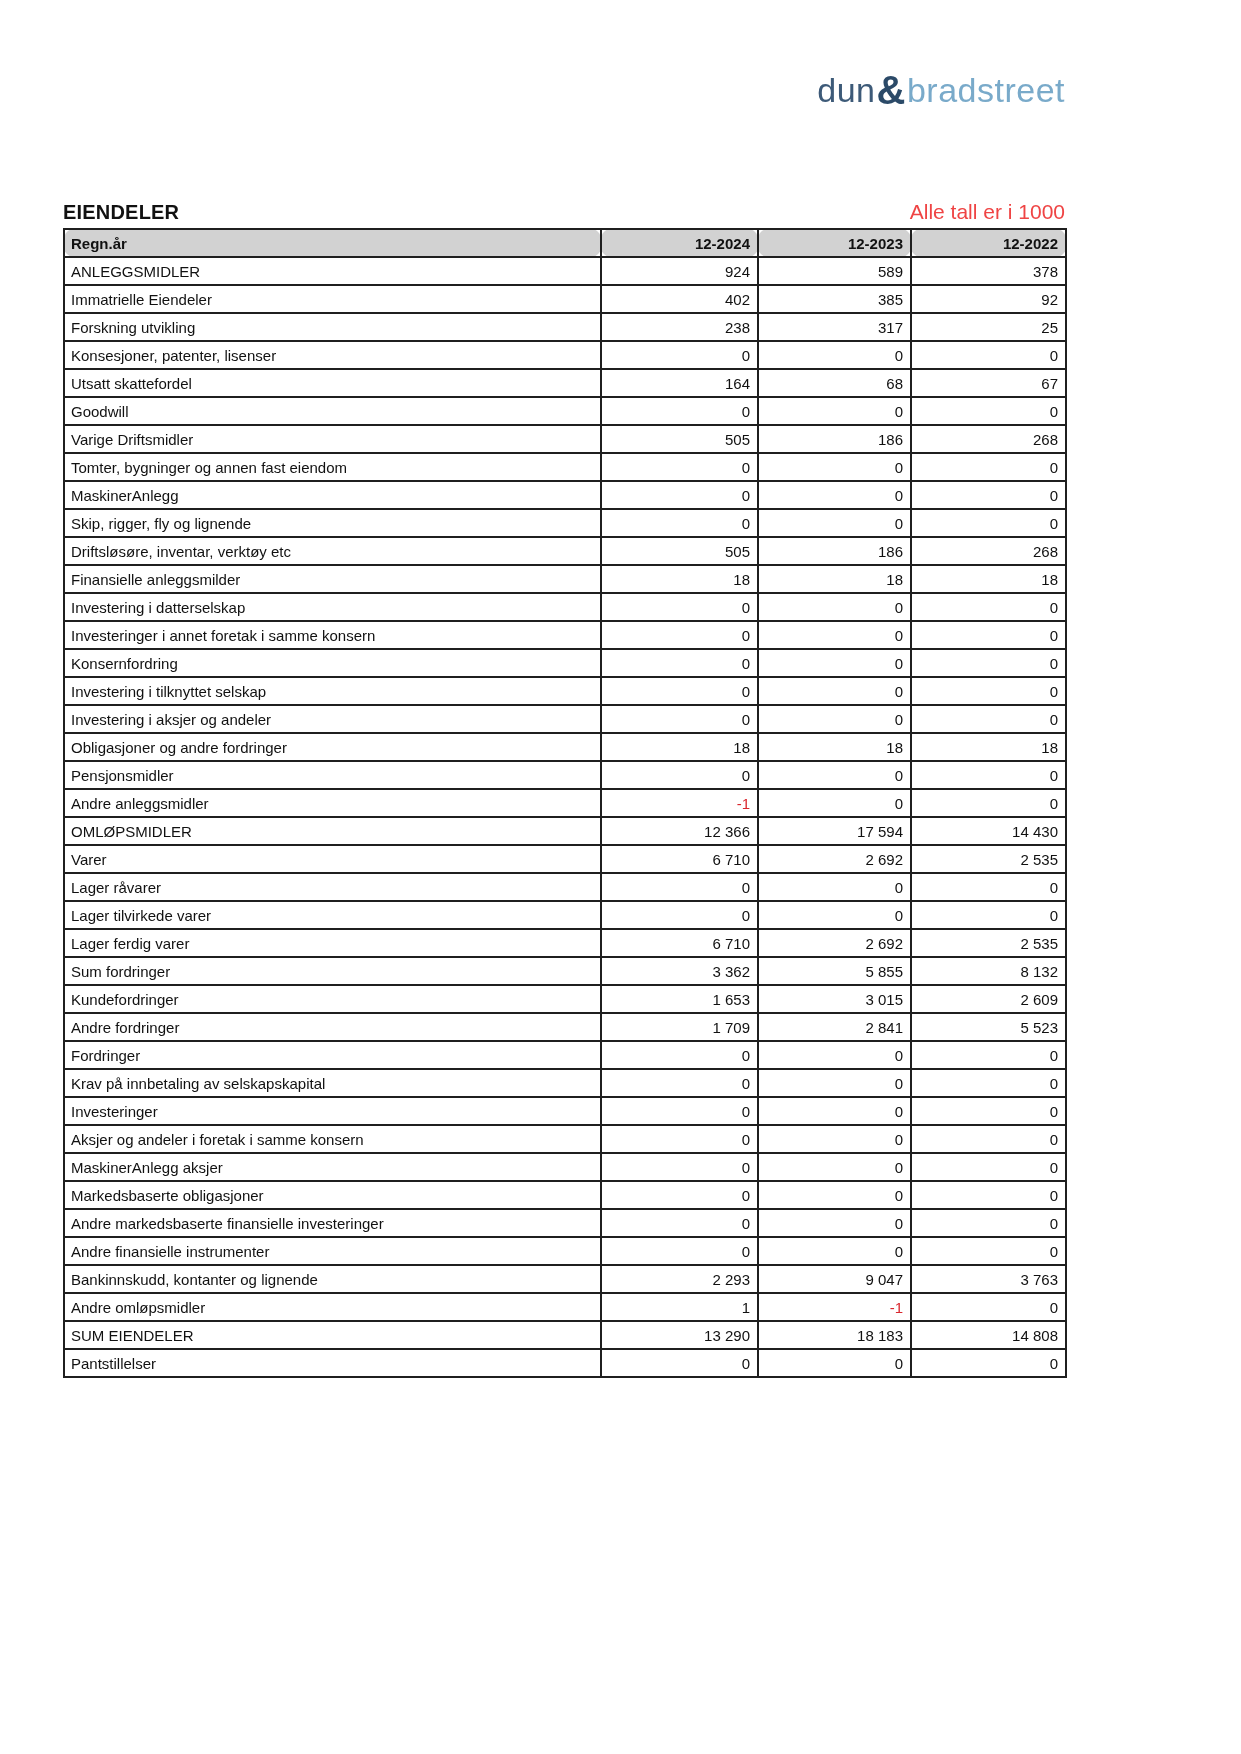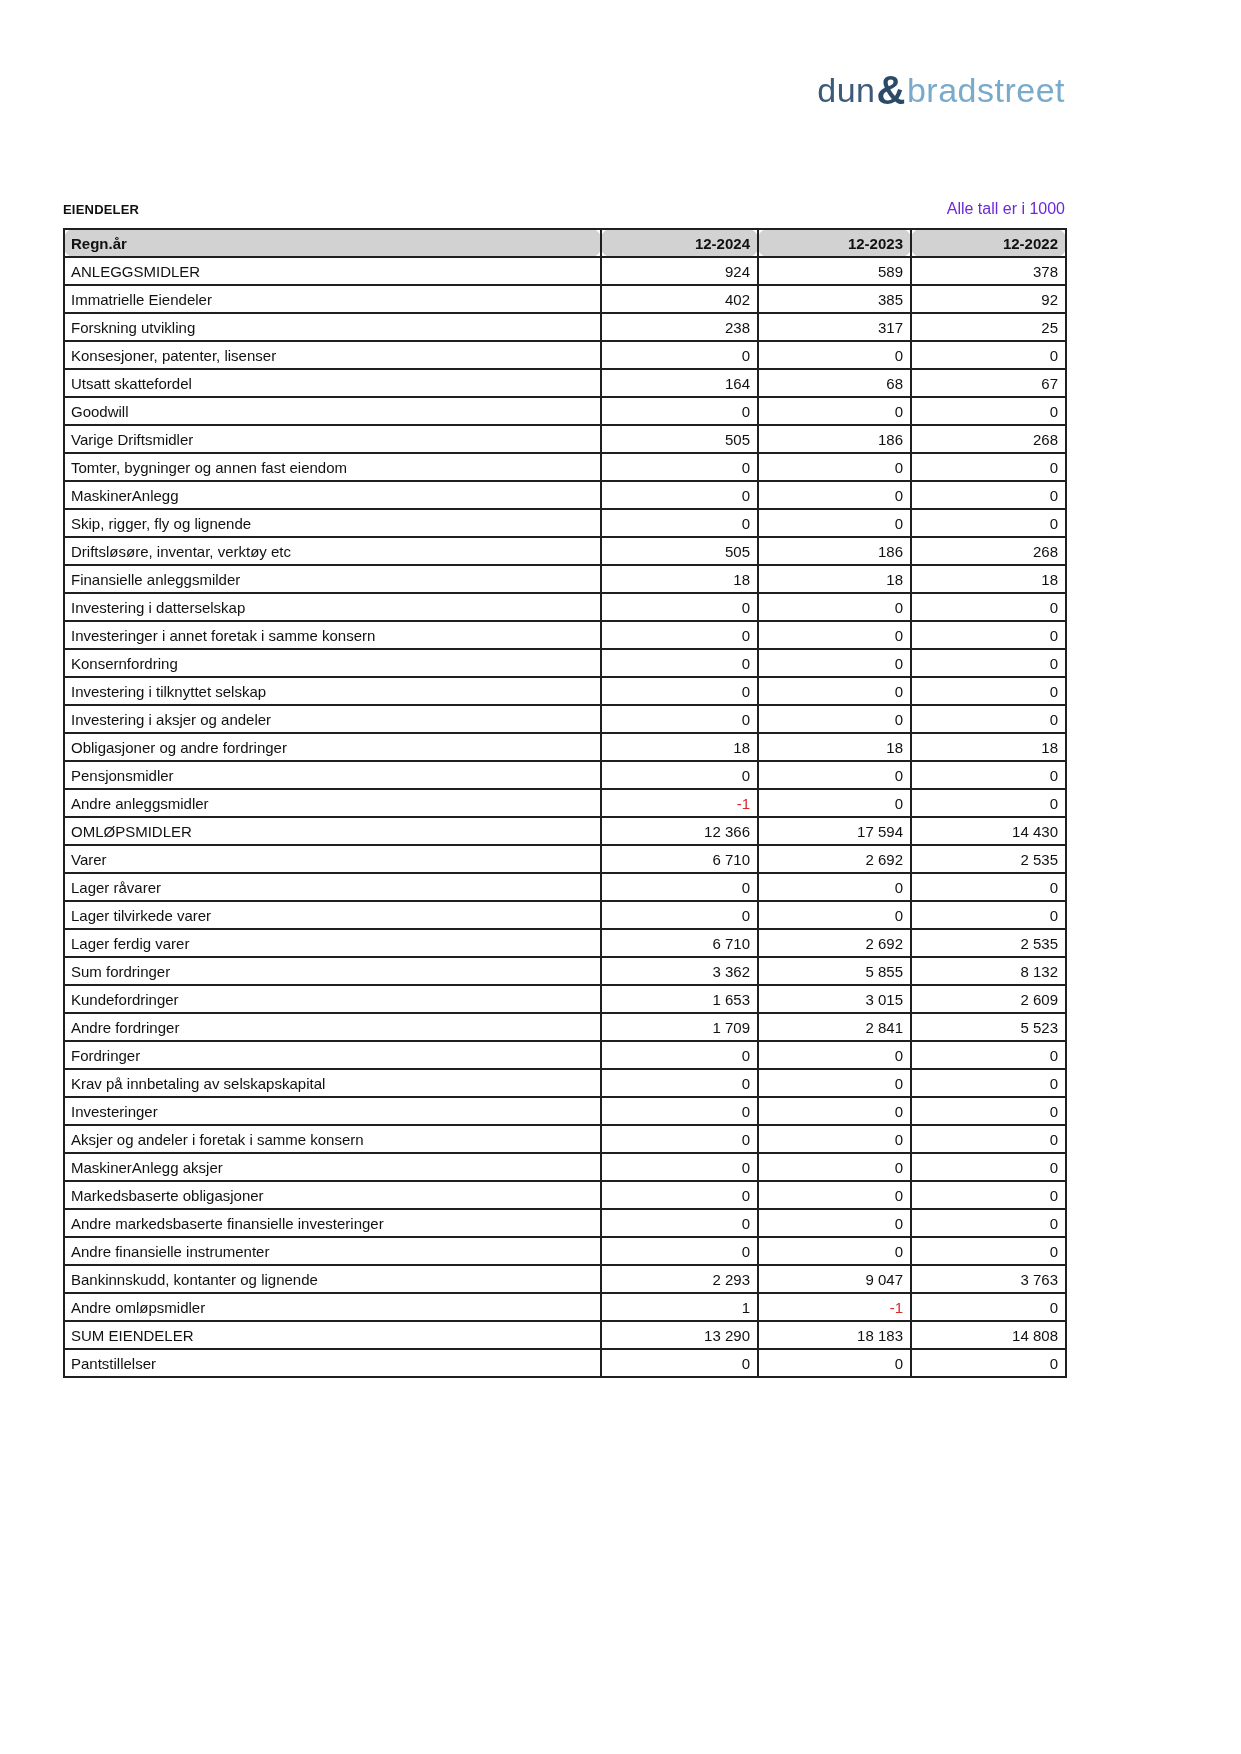--- a/index.html
+++ b/index.html
@@ -32,22 +32,22 @@
   
   .title-row {
     position: absolute;
     left: 63px;
     top: 200px;
     width: 1002px;
     display: flex;
     justify-content: space-between;
     align-items: baseline;
   }
-  .section-title { font-size: 13px; font-weight: bold; color: #111; letter-spacing: 0.2px; }
-  .units-note   { font-size: 16px; color: #6d28d9; }
+  .section-title { font-size: 20px; font-weight: bold; color: #111; letter-spacing: 0.2px; }
+  .units-note   { font-size: 21px; color: #ef4444; }
 
   
   table.balance {
     position: absolute;
     left: 63px;
     top: 228px;
     width: 1002px;
     border-collapse: collapse;
     table-layout: fixed;
     font-size: 15px;

